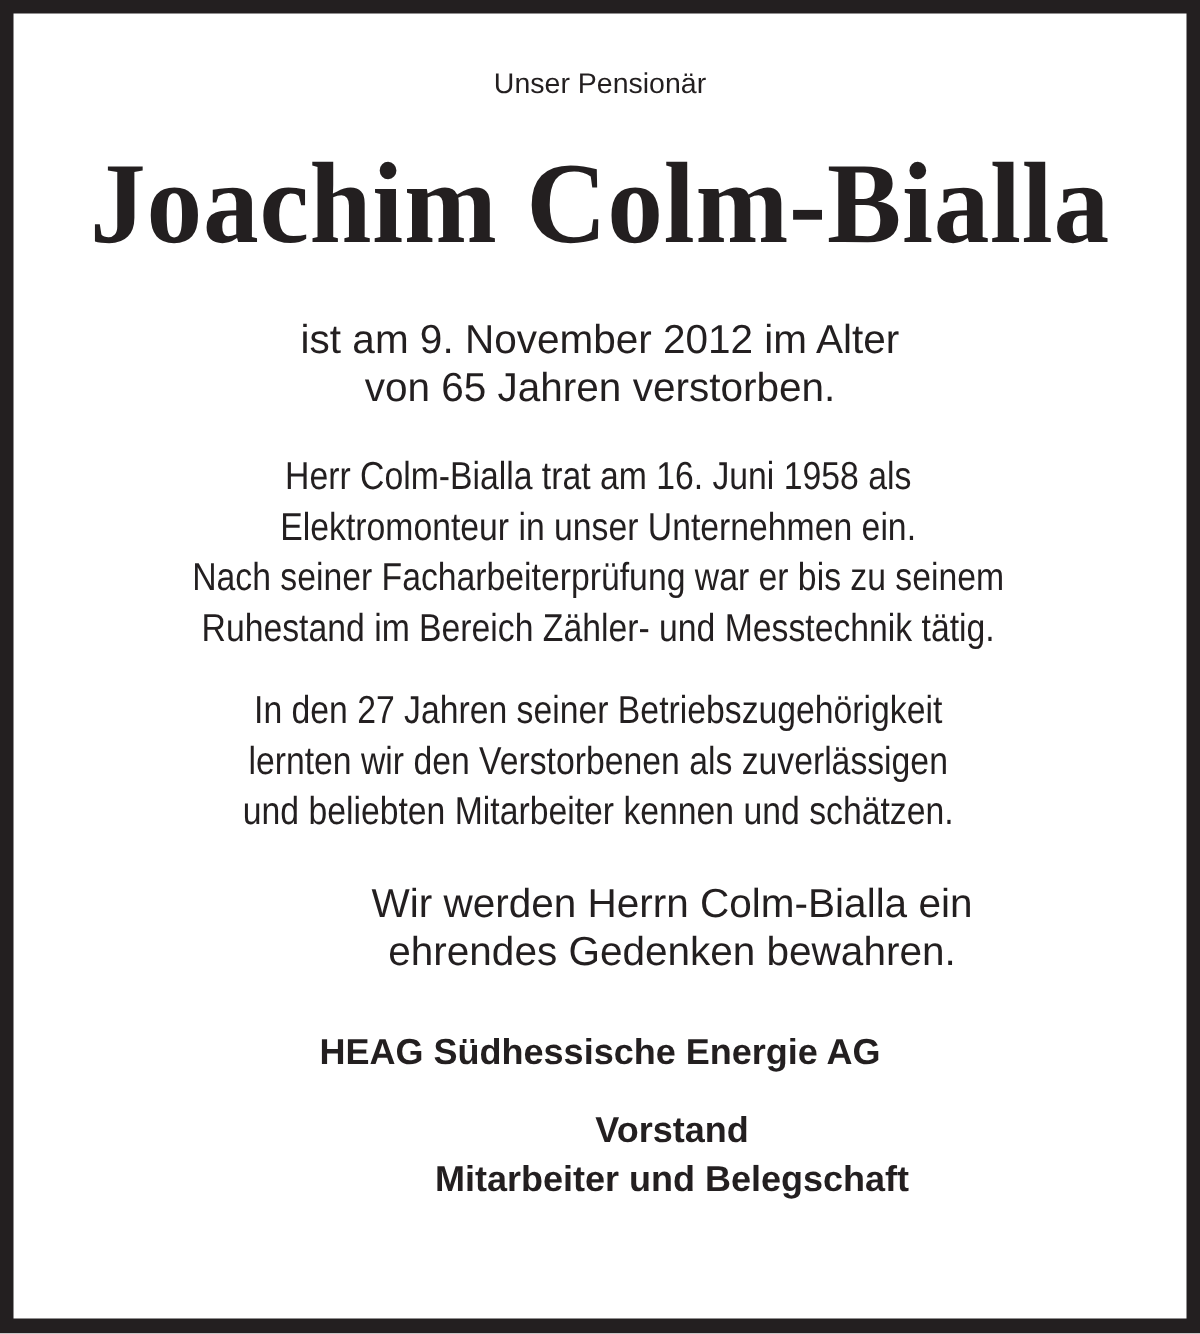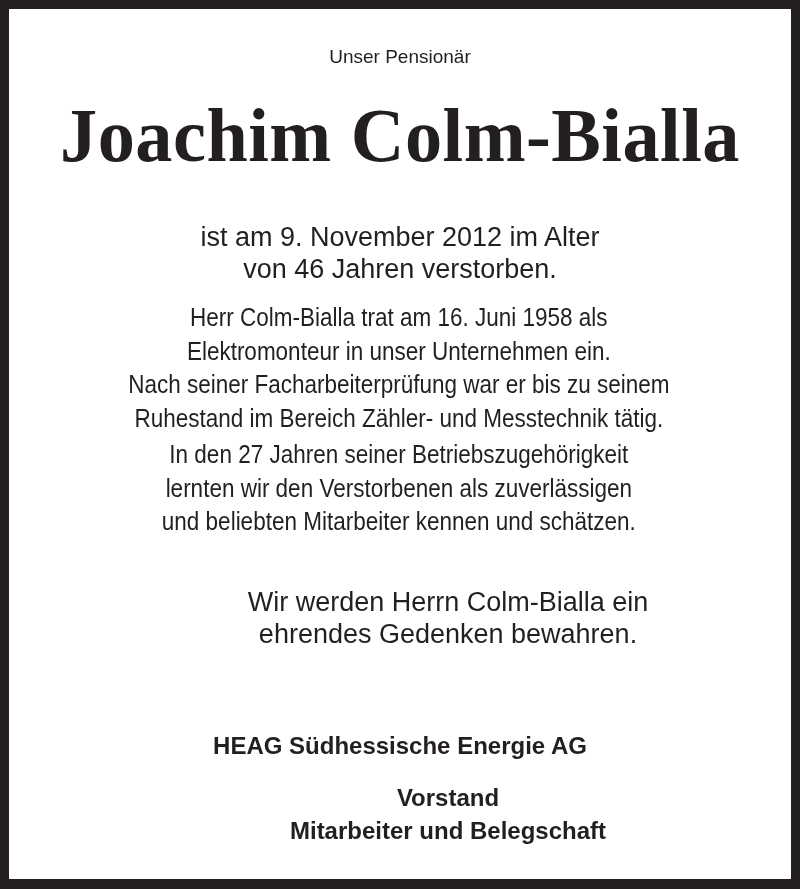--- a/index.html
+++ b/index.html
@@ -59,29 +59,28 @@
     line-height: 32px;
   }
   .p-condensed {
     font-size: 26px;
     line-height: 33.5px;
   }
   .p-condensed .line {
     transform: scaleX(0.865);
     transform-origin: 391px 50%;
   }
-  .p1 { top: 221px; }
+  .p1 { top: 210px; }
   .p2 { top: 301px; }
-  .p3 { top: 438px; }
+  .p3 { top: 457px; }
   .p4 { top: 586px; padding-left: 48px; }
 
   .sig {
     font-weight: bold;
     font-size: 24px;
-    margin-top: 44px;
   }
   .sig-company {
     top: 688px;
     line-height: 28px;
   }
   .sig-names {
     top: 737px;
     line-height: 33px;
     padding-left: 48px;
   }
@@ -94,21 +93,21 @@
 <div class="block sans intro">
   <span class="line">Unser Pensionär</span>
 </div>
 
 <div class="block serif name">
   <span class="line">Joachim Colm-Bialla</span>
 </div>
 
 <div class="block sans p-regular p1">
   <span class="line">ist am 9. November 2012 im Alter</span>
-  <span class="line">von 46 Jahren verstorben.</span>
+  <span class="line">von 65 Jahren verstorben.</span>
 </div>
 
 <div class="block sans p-condensed p2">
   <span class="line">Herr Colm-Bialla trat am 16. Juni 1958 als</span>
   <span class="line">Elektromonteur in unser Unternehmen ein.</span>
   <span class="line">Nach seiner Facharbeiterprüfung war er bis zu seinem</span>
   <span class="line">Ruhestand im Bereich Zähler- und Messtechnik tätig.</span>
 </div>
 
 <div class="block sans p-condensed p3">

